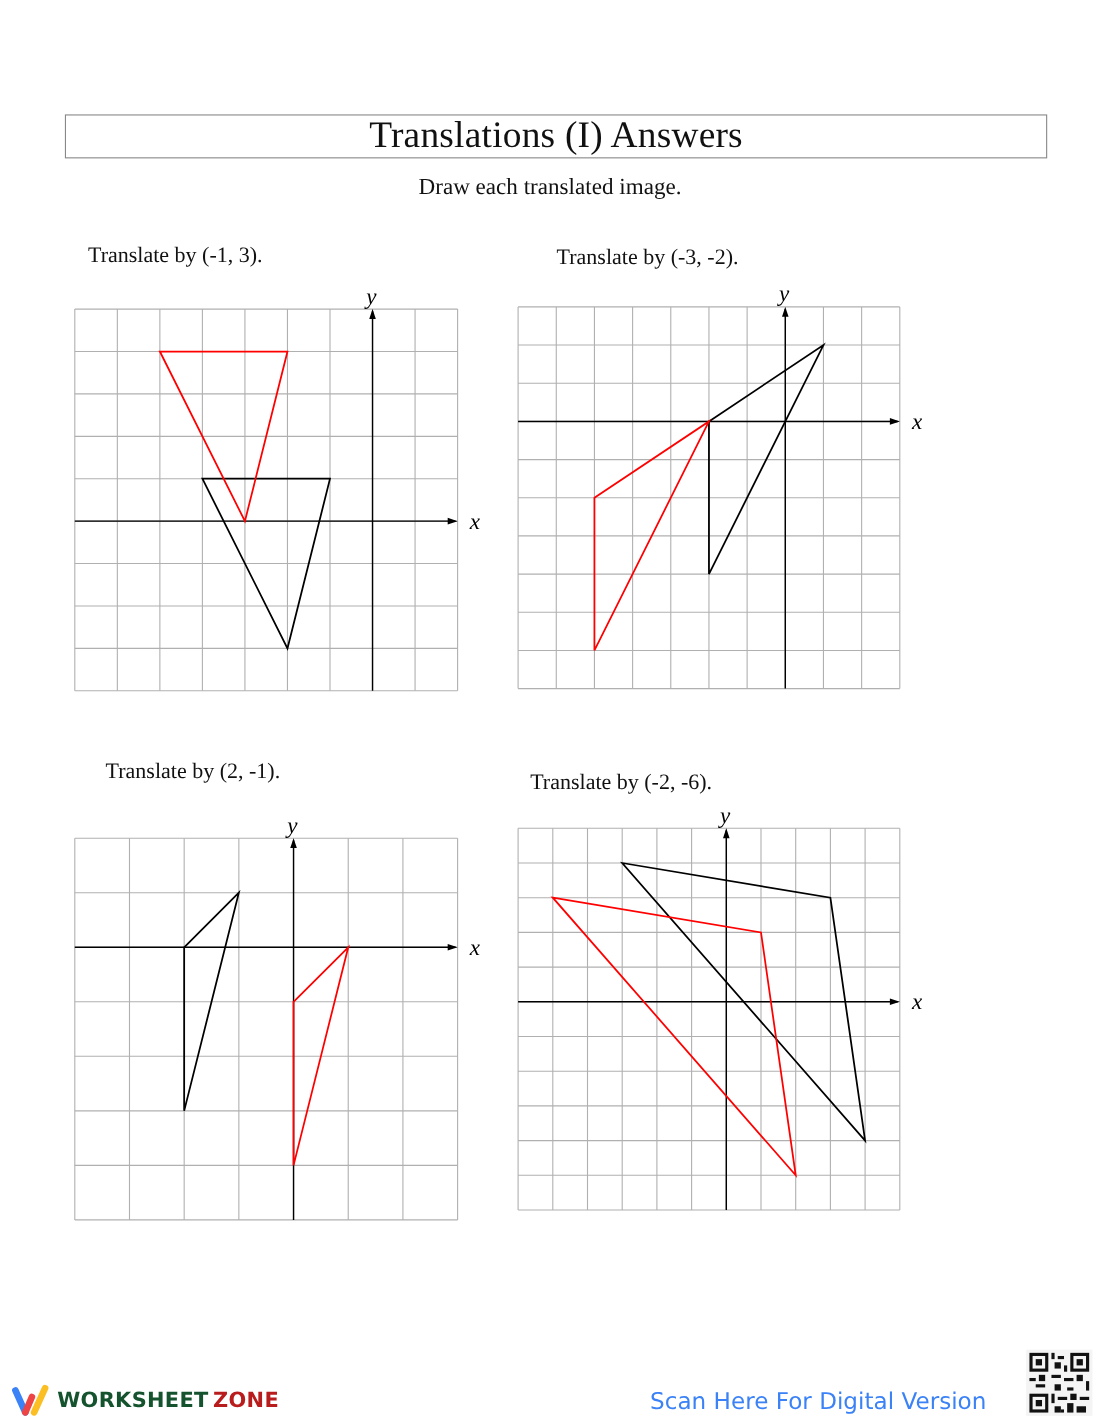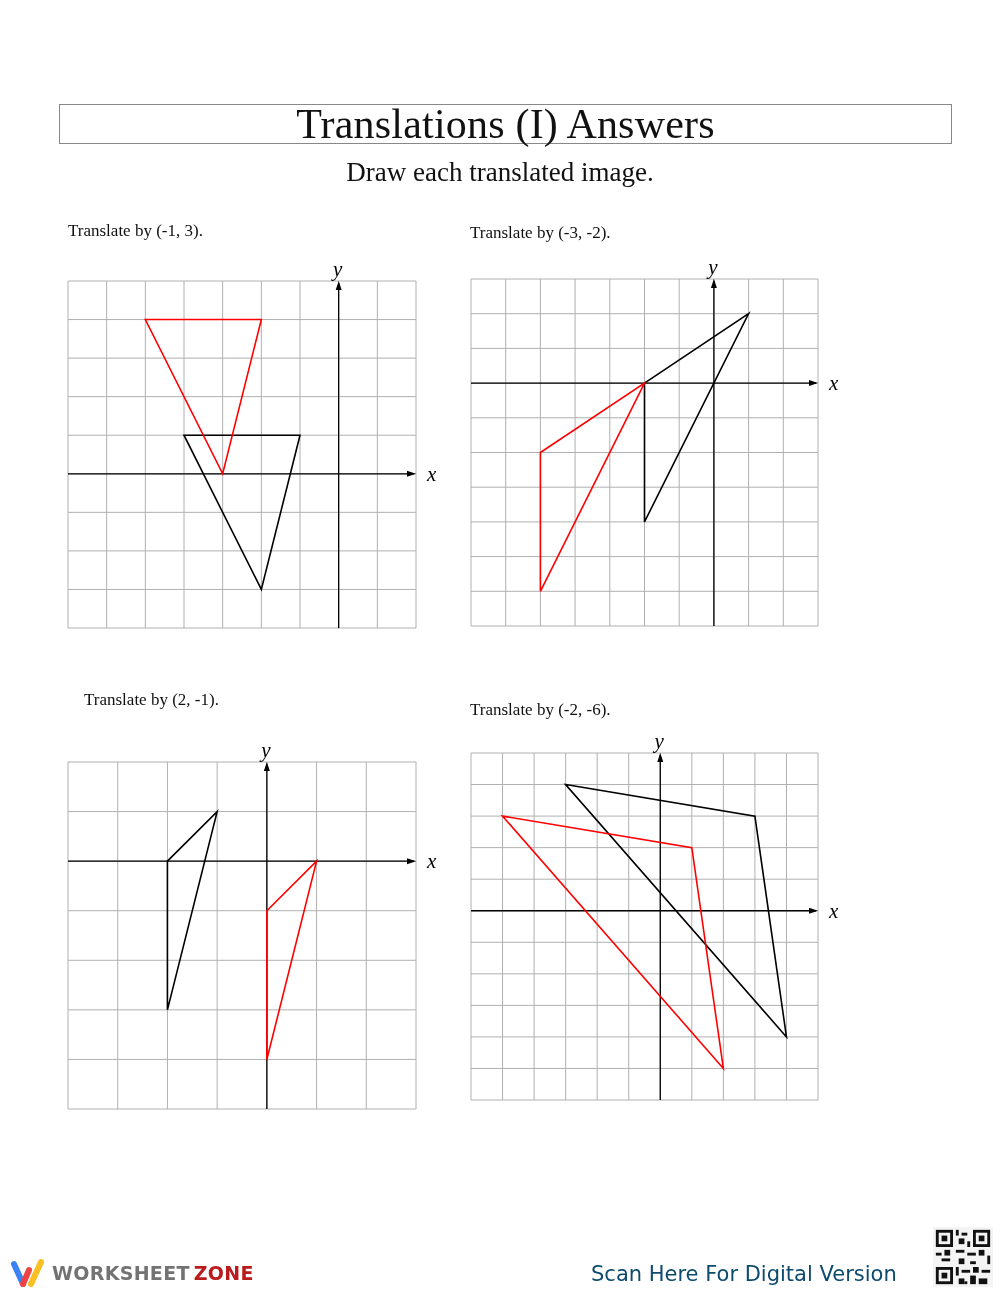--- a/index.html
+++ b/index.html
@@ -1,43 +1,43 @@
 <!DOCTYPE html>
 <html><head>
   <meta charset="utf-8">
   <style>
     html, body { margin: 0; padding: 0; background: #ffffff; }
     body { width: 1000px; height: 1294px; position: relative; overflow: hidden;
            font-family: "Liberation Serif", "DejaVu Serif", serif; color: #111; }
     .title-box { position: absolute; left: 59px; top: 104px; width: 891px; height: 38px;
                  border: 1px solid #888; box-sizing: content-box; text-align: center; }
-    .title-text { font-size: 42px; line-height: 38px; letter-spacing: 0.2px; }
+    .title-text { font-size: 34px; line-height: 38px; letter-spacing: 0.2px; }
     .instructions { position: absolute; left: 0; top: 157px; width: 1000px; text-align: center;
-                    font-size: 27px; }
-    .prompt { position: absolute; font-size: 17px; white-space: nowrap; }
+                    font-size: 21px; }
+    .prompt { position: absolute; font-size: 20px; white-space: nowrap; margin-left: 12px; }
     .graph-svg { position: absolute; left: 0; top: 0; }
     .footer-logo { position: absolute; left: 10px; top: 1258px; display: flex; align-items: center; }
     .logo-text { font-family: "DejaVu Sans", "Liberation Sans", sans-serif; font-weight: bold;
                  font-size: 19px; letter-spacing: 0.3px; margin-left: 6px; }
-    .logo-word1 { color: #737373; }
+    .logo-word1 { color: #14532d; }
     .logo-word2 { color: #b91c1c; margin-left: 4px; }
     .scan-text { position: absolute; left: 591px; top: 1262px; font-family: "DejaVu Sans", "Liberation Sans", sans-serif;
-                 font-size: 21px; color: #0c4a6e; white-space: nowrap; }
+                 font-size: 21px; color: #3b82f6; white-space: nowrap; }
     .qr { position: absolute; left: 933px; top: 1227px; width: 60px; height: 60px; background: #f2f2f2; }
   </style>
 </head>
 <body>
 
 <div class="title-box">
   <span class="title-text">Translations (I) Answers</span>
 </div>
 <div class="instructions">Draw each translated image.</div>
 
 <div class="prompt" style="left:68px; top:221px;">Translate by (-1, 3).</div>
-<div class="prompt" style="left:470px; top:223px;">Translate by (-3, -2).</div>
+<div class="prompt" style="left:494px; top:223px;">Translate by (-3, -2).</div>
 <div class="prompt" style="left:84px; top:690px;">Translate by (2, -1).</div>
 <div class="prompt" style="left:470px; top:700px;">Translate by (-2, -6).</div>
 
 <svg class="graph-svg" width="1000" height="1294">
   <g id="graph-0">
       <g>
         <line x1="68" y1="281" x2="68" y2="628" stroke="#b0b0b0" stroke-width="1"></line>
         <line x1="106.66666666666666" y1="281" x2="106.66666666666666" y2="628" stroke="#b0b0b0" stroke-width="1"></line>
         <line x1="145.33333333333331" y1="281" x2="145.33333333333331" y2="628" stroke="#b0b0b0" stroke-width="1"></line>
         <line x1="184" y1="281" x2="184" y2="628" stroke="#b0b0b0" stroke-width="1"></line>

